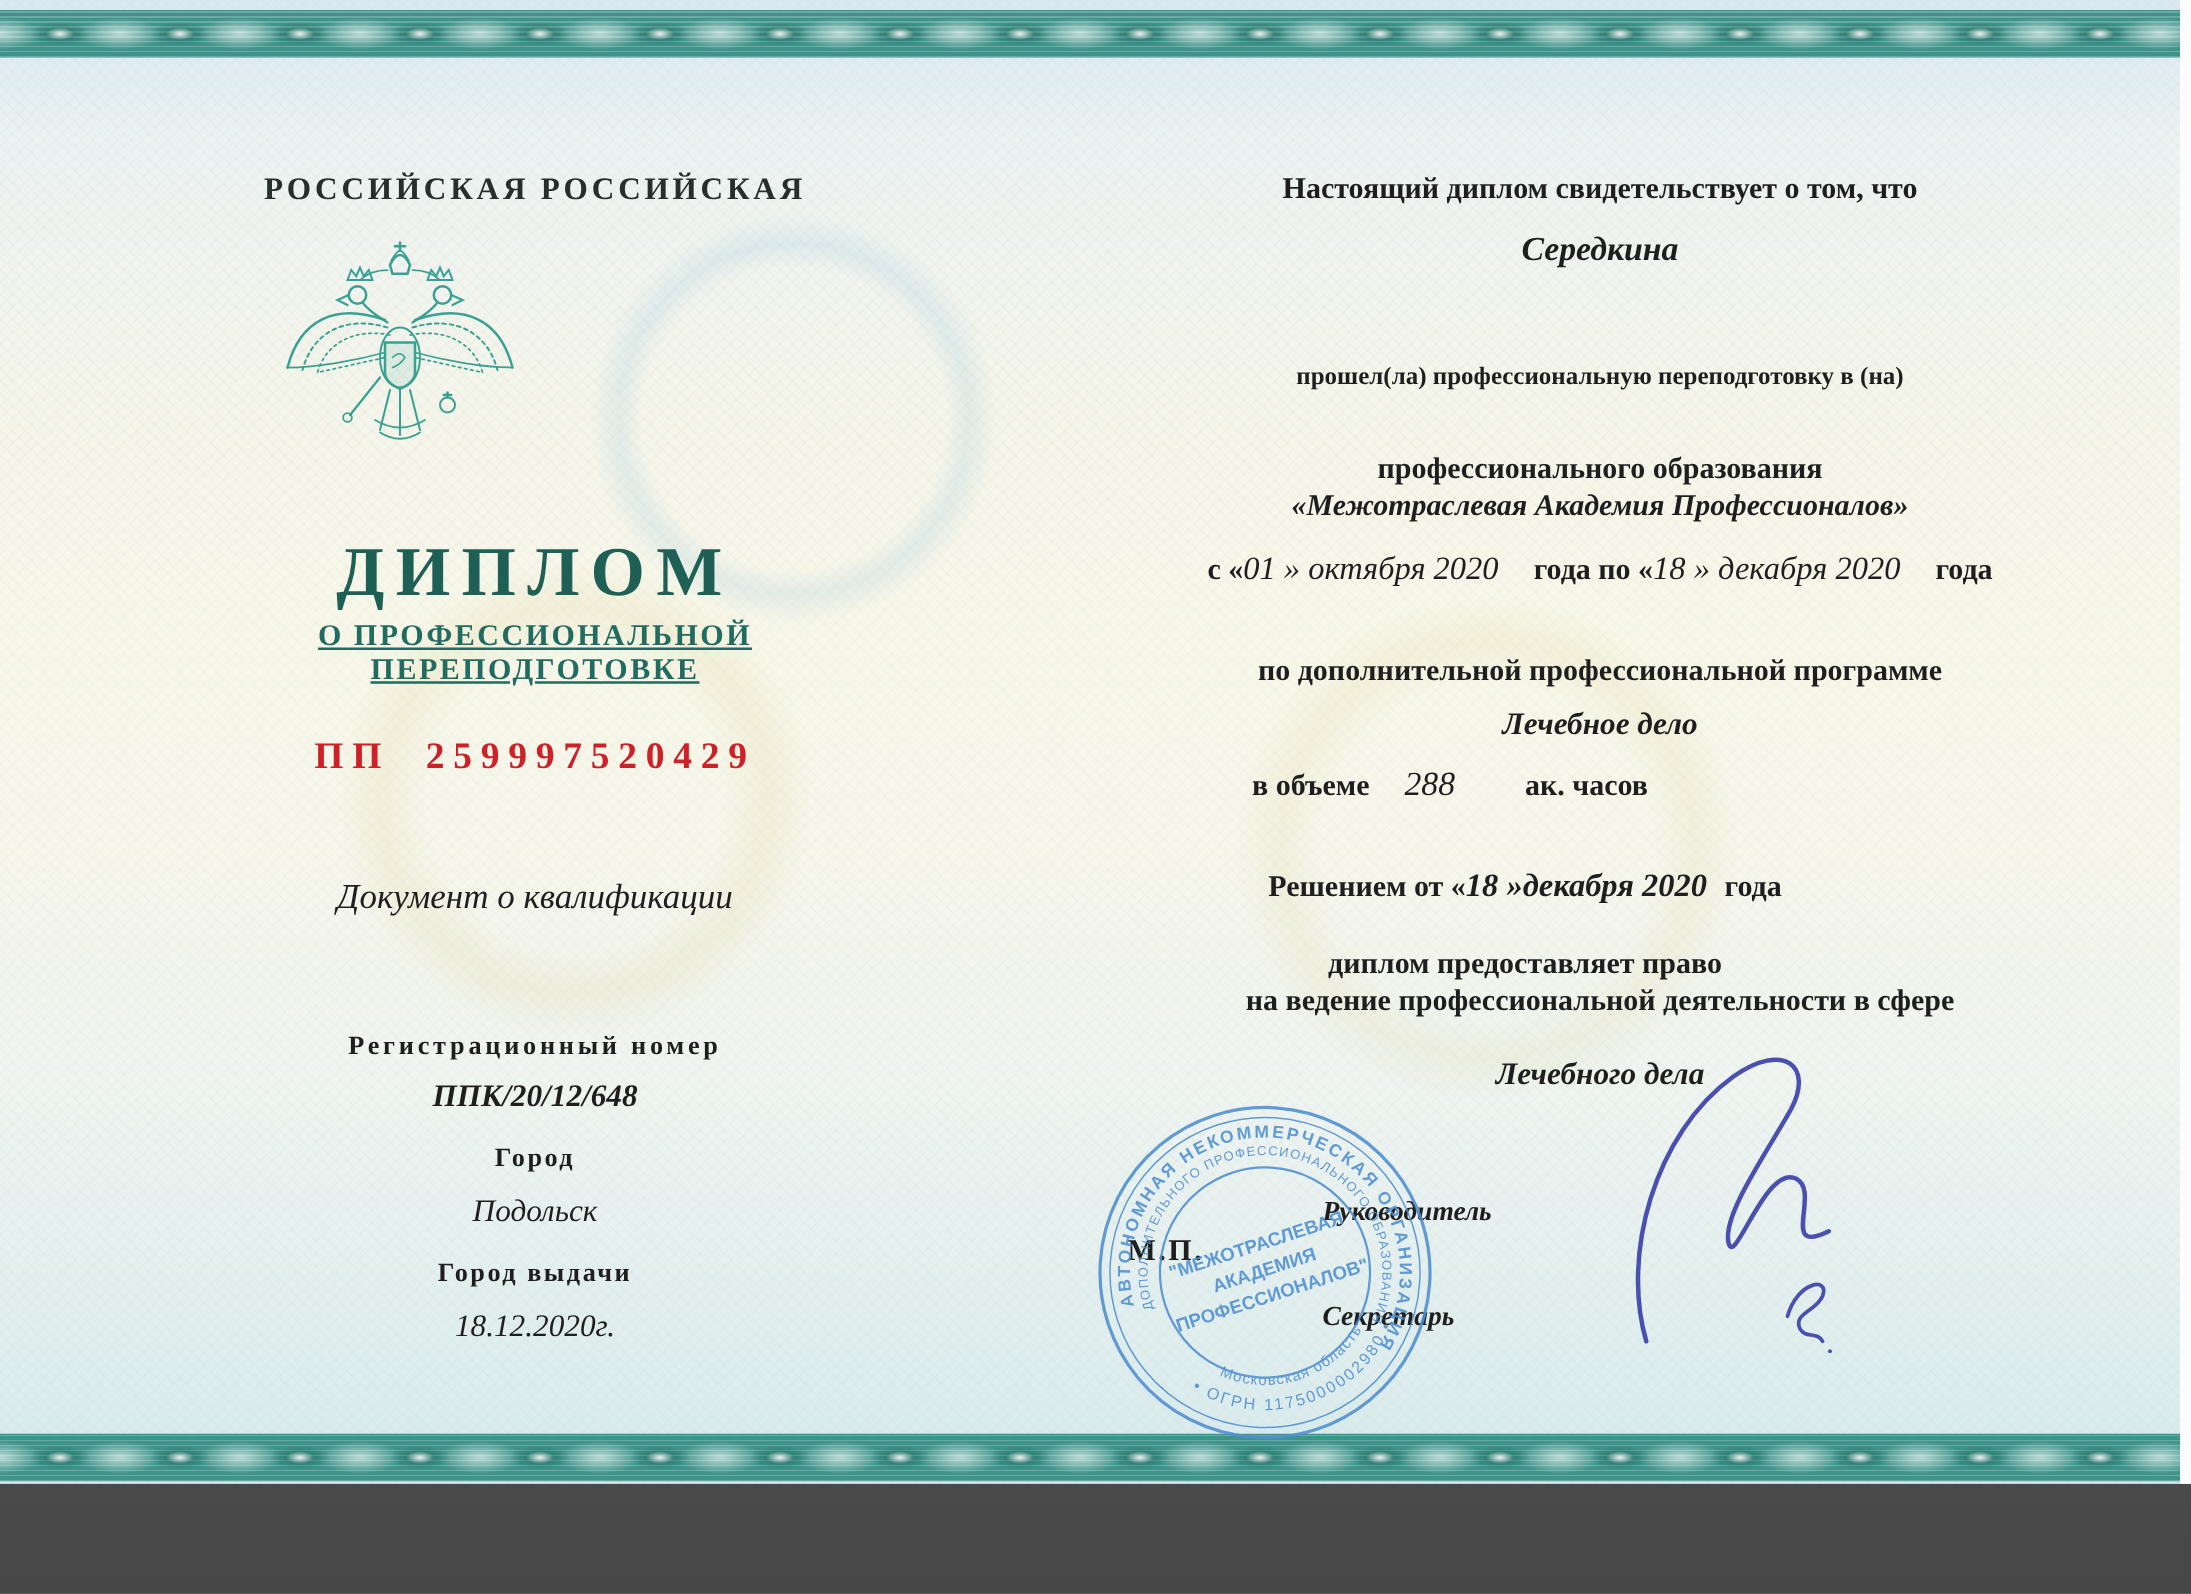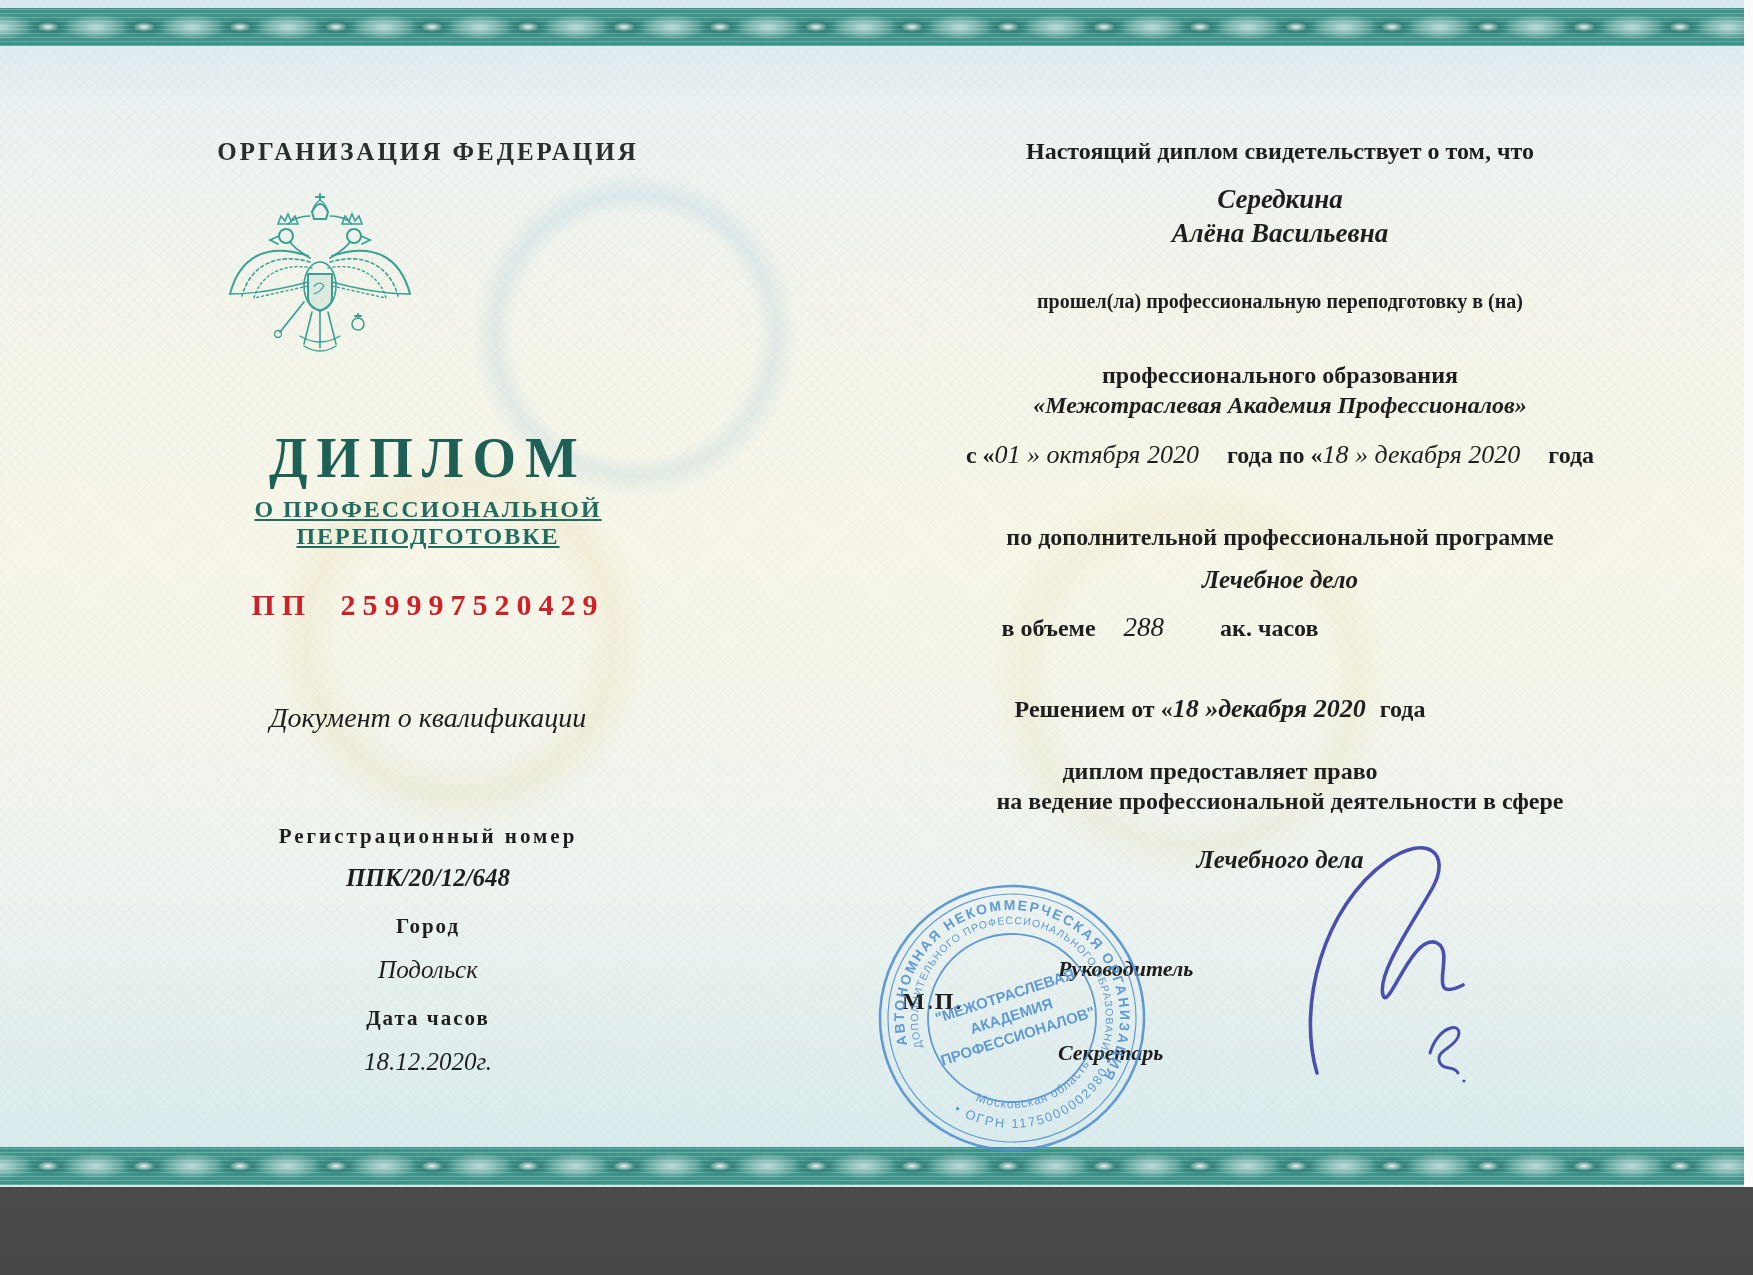--- a/index.html
+++ b/index.html
@@ -90,21 +90,21 @@
 <div class="screen">
   <div class="paper">
     <div class="rosette r1"></div>
     <div class="rosette r2"></div>
     <div class="rosette r3"></div>
     <div class="band band-top"></div>
     <div class="band band-bottom"></div>
     <div class="paper-edge-right"></div>
 
     <div class="col-left">
-      <div class="abs ctr ink country">ОРГАНИЗАЦИЯ ФЕДЕРАЦИЯ</div>
+      <div class="abs ctr ink country">РОССИЙСКАЯ РОССИЙСКАЯ</div>
 
       <svg class="abs emblem" viewBox="0 0 200 210" fill="none" stroke="#38a193" stroke-width="2" stroke-linecap="round">
 
         <path d="M92 22 q8 -16 16 0 l-2 7 h-12 z"></path>
         <line x1="100" y1="4" x2="100" y2="10"></line>
           <line x1="96" y1="7" x2="104" y2="7"></line>
         <path d="M100 10 q-6 4 -8 12 M100 10 q6 4 8 12" stroke-width="1.4"></path>
         <path d="M90 26 C78 26 72 30 68 34 M110 26 C122 26 128 30 132 34" stroke-width="1.4"></path>
 
         <path d="M58 34 l3 -8 4 5 3 -7 3 7 4 -5 3 8 z" stroke-width="1.6"></path>
@@ -141,28 +141,27 @@
       </svg>
 
       <div class="abs ctr diploma-title">ДИПЛОМ</div>
       <div class="abs ctr diploma-subtitle">О ПРОФЕССИОНАЛЬНОЙ ПЕРЕПОДГОТОВКЕ</div>
       <div class="abs ctr series">ПП 259997520429</div>
       <div class="abs ctr ink qual-doc">Документ о квалификации</div>
       <div class="abs ctr ink reg-label">Регистрационный номер</div>
       <div class="abs ctr ink reg-value">ППК/20/12/648</div>
       <div class="abs ctr ink city-label">Город</div>
       <div class="abs ctr ink city-value">Подольск</div>
-      <div class="abs ctr ink date-label">Дата часов</div>
+      <div class="abs ctr ink date-label">Город выдачи</div>
       <div class="abs ctr ink date-value">18.12.2020г.</div>
     </div>
 
     <div class="col-right">
       <div class="abs ctr ink r-line statement">Настоящий диплом свидетельствует о том, что</div>
       <div class="abs ctr ink r-line name1">Середкина</div>
-      <div class="abs ctr ink r-line name2">Алёна Васильевна</div>
       <div class="abs ctr ink r-line completed">прошел(ла) профессиональную переподготовку в (на)</div>
       <div class="abs ctr ink r-line org2">профессионального образования</div>
       <div class="abs ctr ink r-line org3">«Межотраслевая Академия Профессионалов»</div>
 
       <div class="abs ctr ink r-line period">
         <span>с «</span><span class="it">01 » октября 2020</span><span class="gap-m"></span><span>года по «</span><span class="it">18 » декабря 2020</span><span class="gap-m"></span><span>года</span>
       </div>
 
       <div class="abs ctr ink r-line program-label">по дополнительной профессиональной программе</div>
       <div class="abs ctr ink r-line program-name">Лечебное дело</div>

